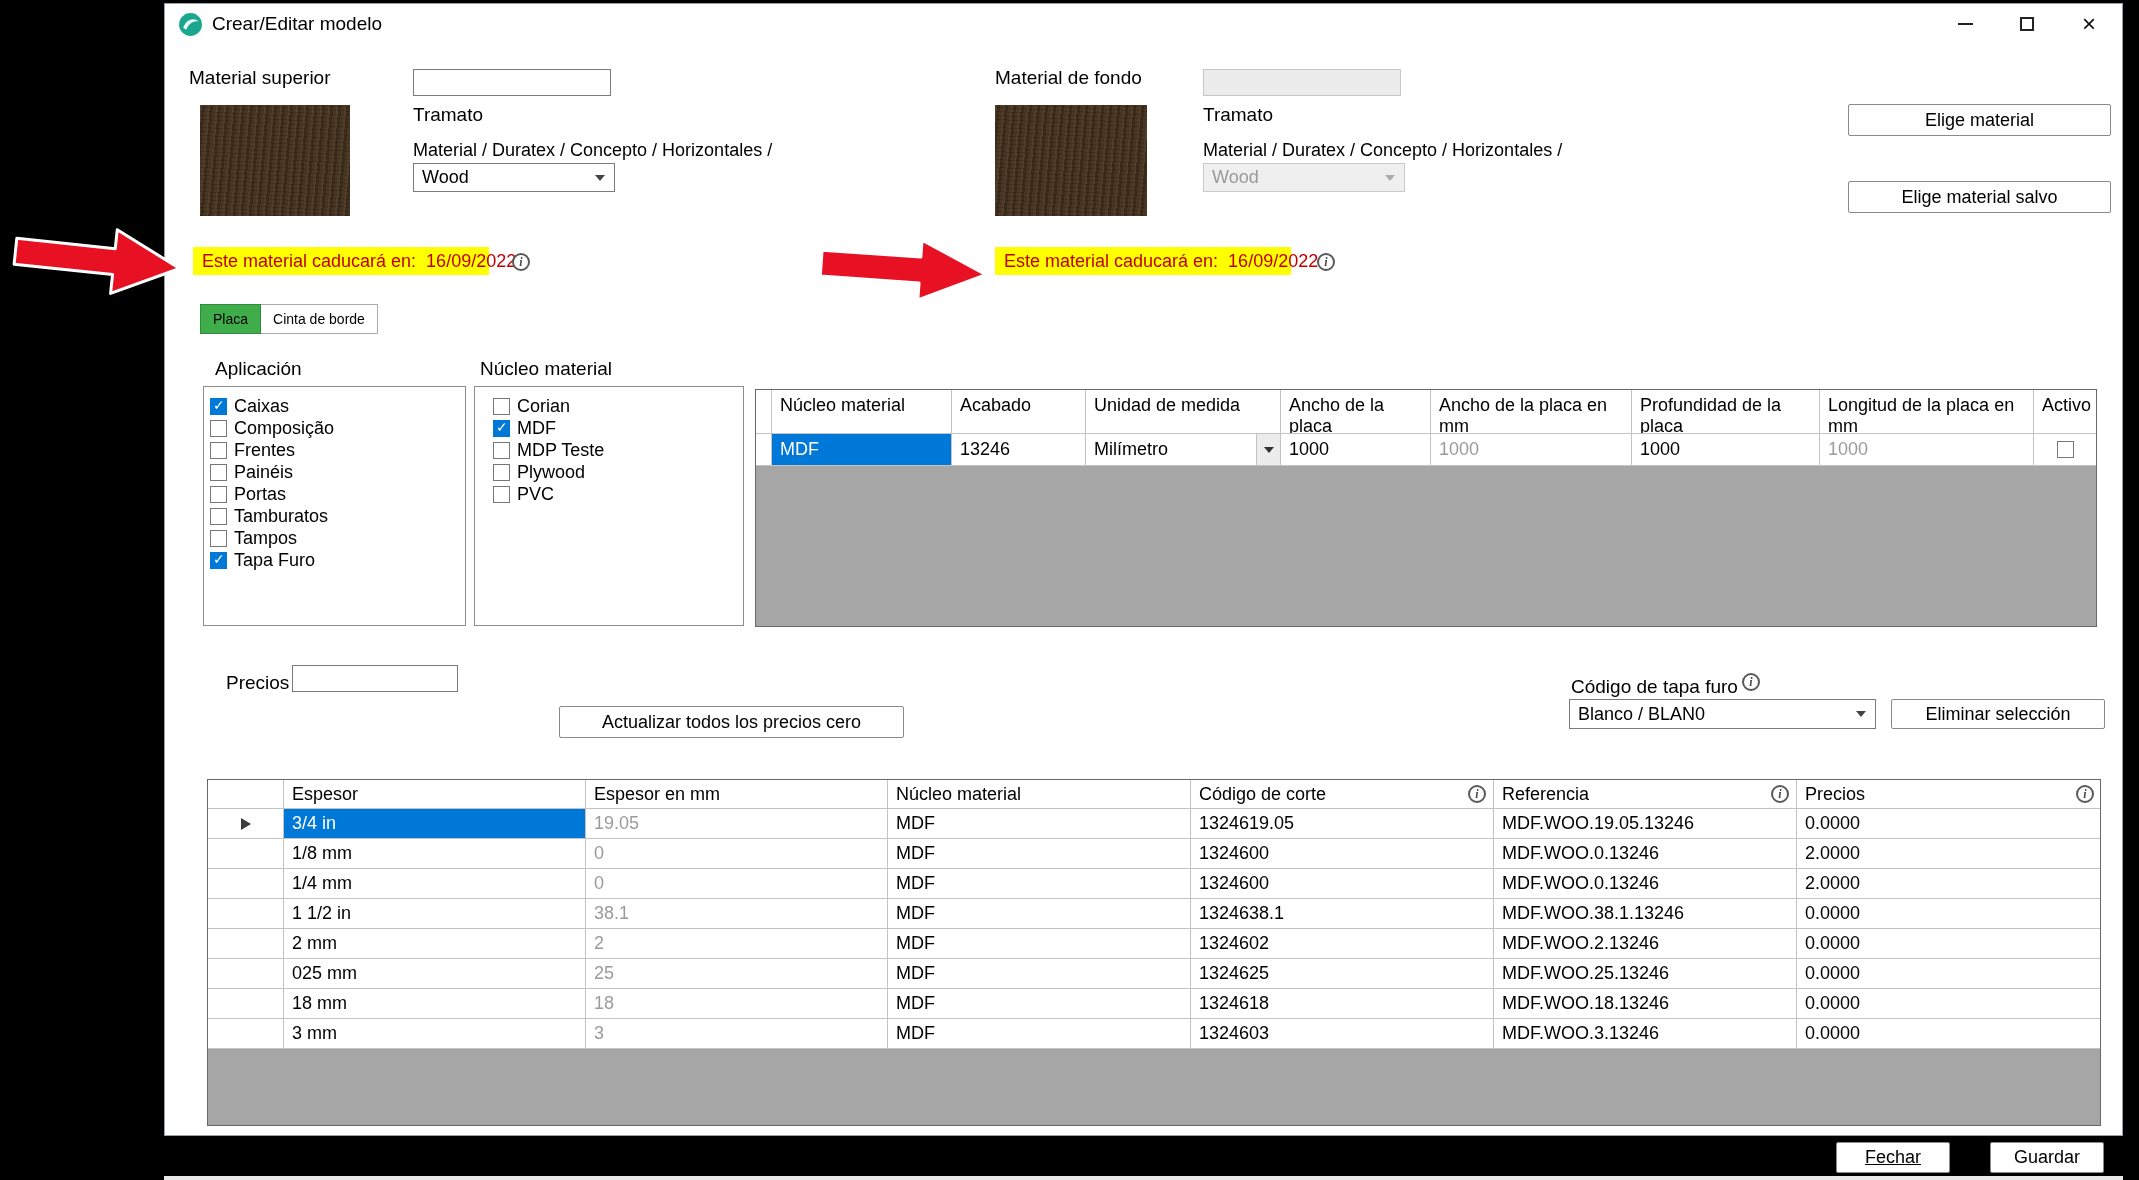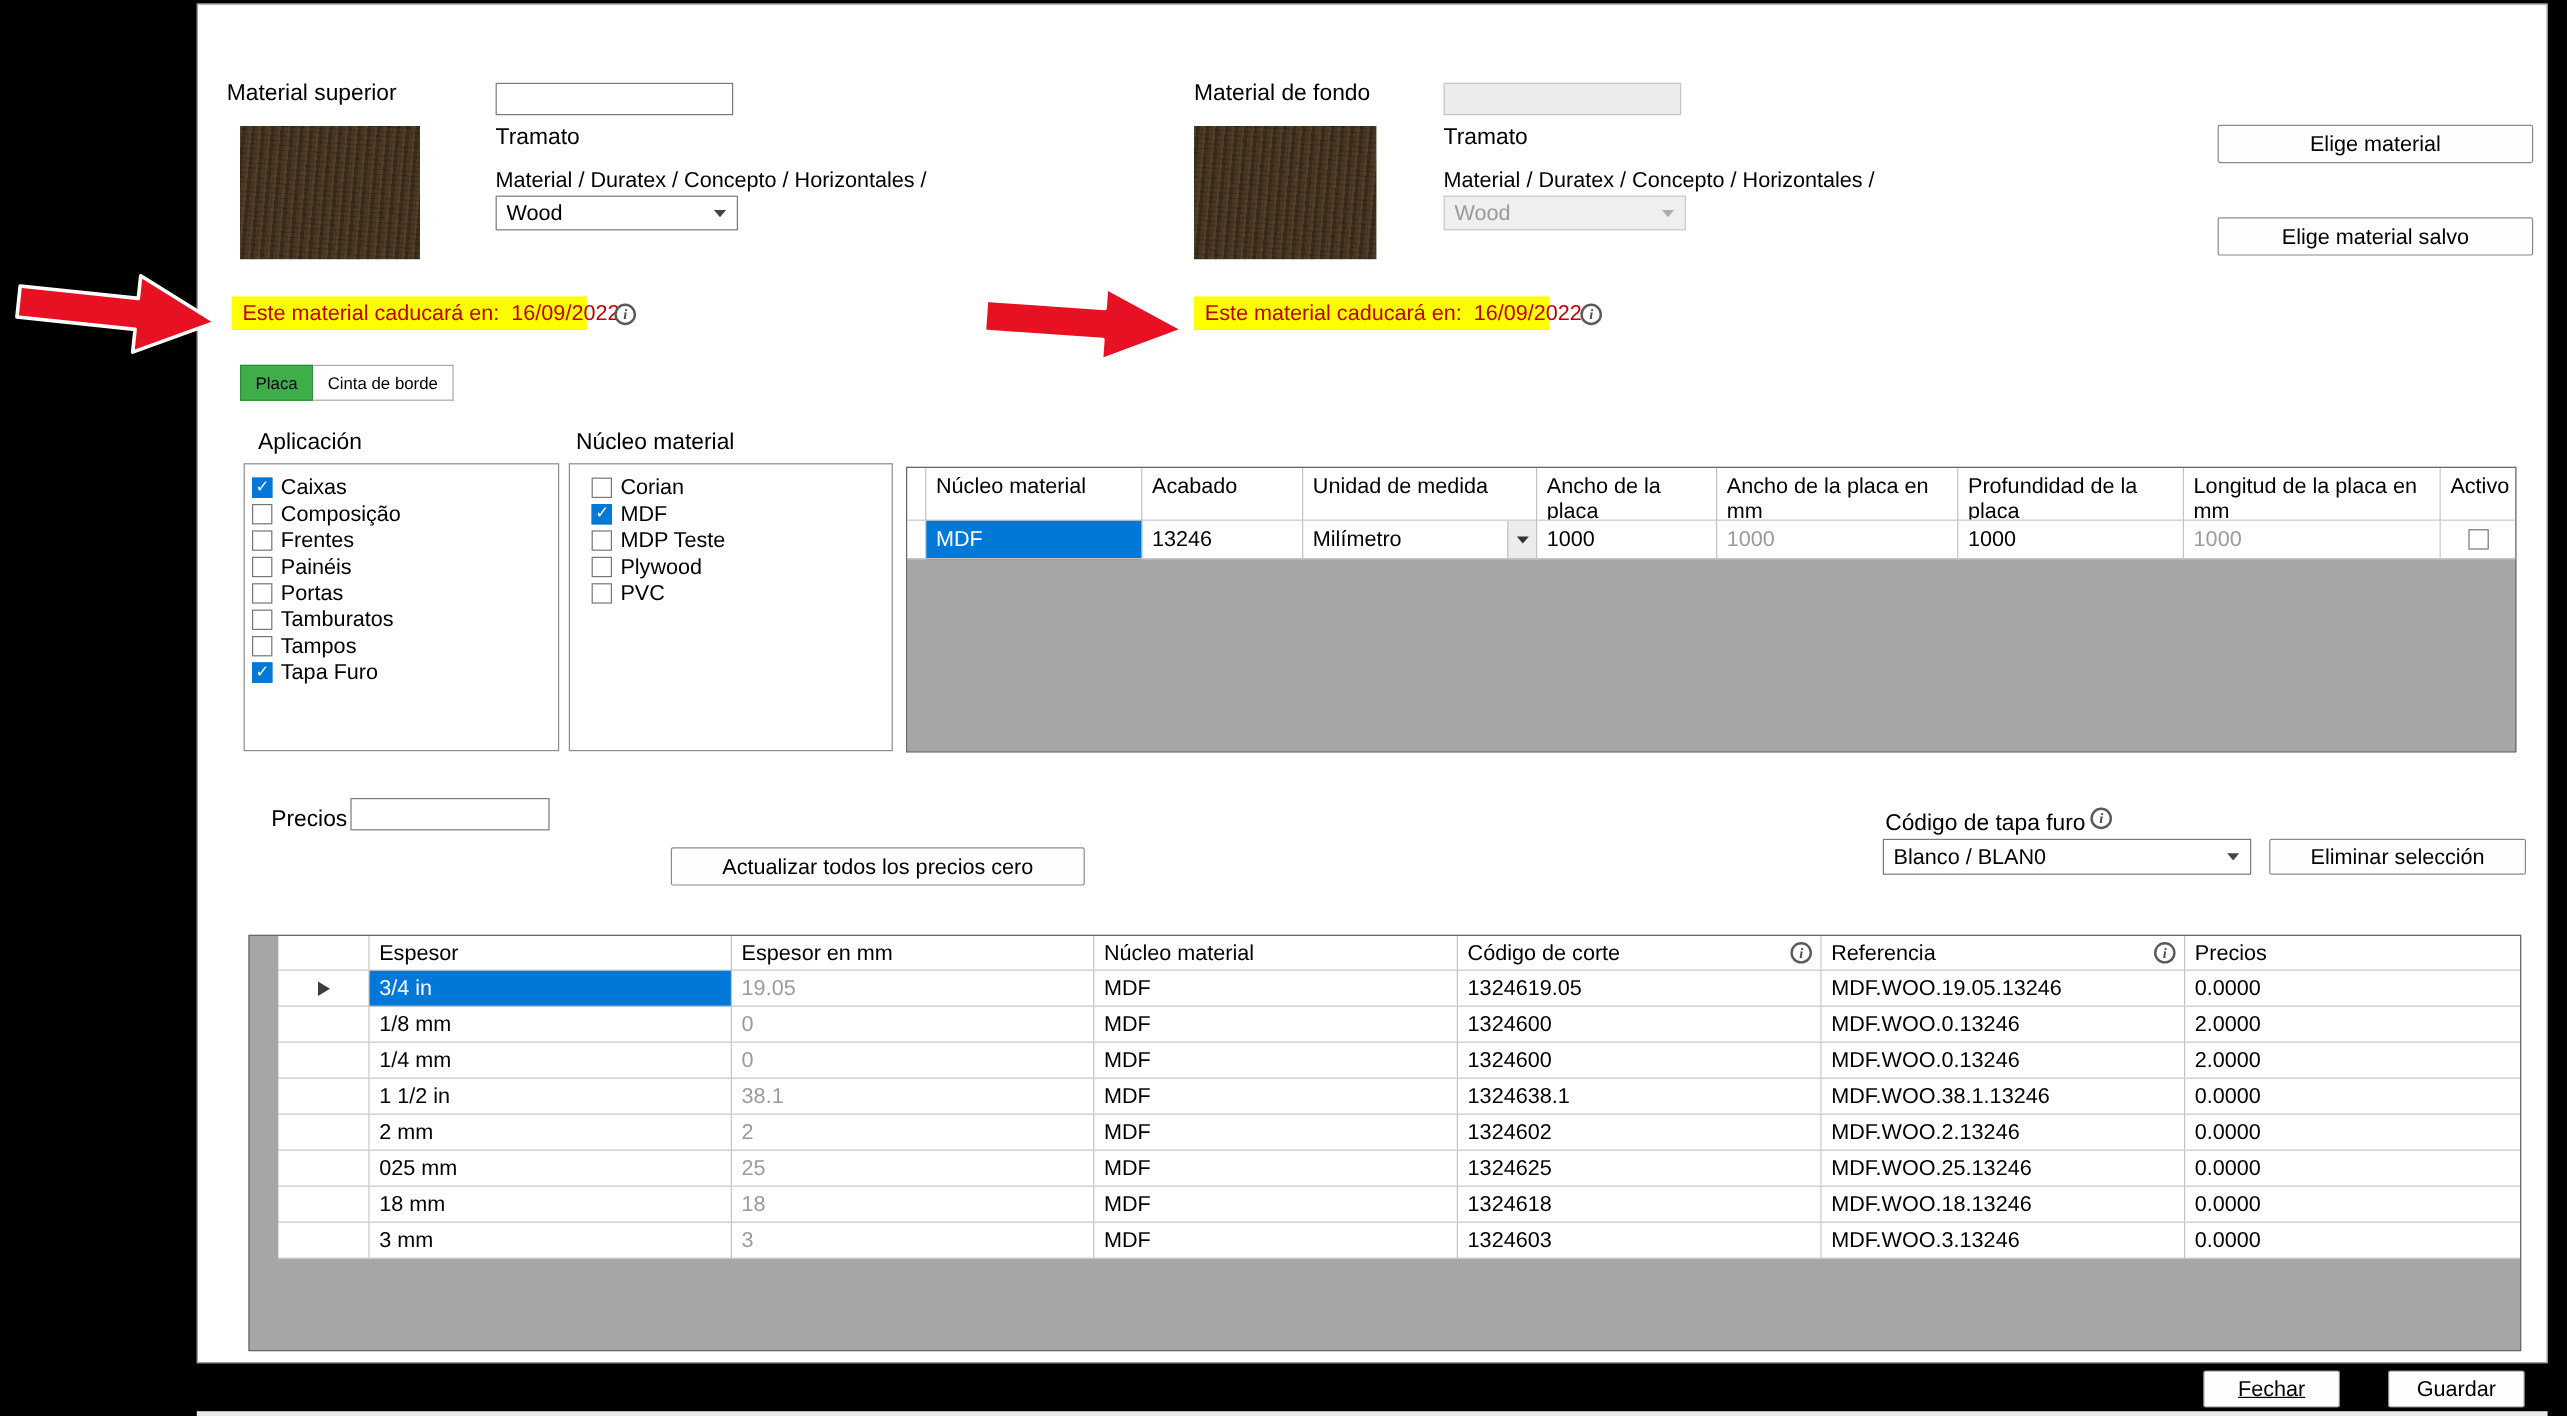--- a/index.html
+++ b/index.html
@@ -103,20 +103,38 @@
   .bottom-strip { position:absolute; left:164px; top:1176px; width:1959px; height:4px;
                   background:#e9e9e9; }
 </style>
 </head>
 <body>
 
 <div class="stage">
 
   <div class="window">
 
+    <div class="titlebar">
+      <svg class="app-icon" viewBox="0 0 24 24">
+        <circle cx="12" cy="12" r="11" fill="#19a78e"></circle>
+        <path d="M5 15 C8 7 15 5 20 9 C15 8 10 11 8 17 Z" fill="#ffffff" opacity="0.92"></path>
+      </svg>
+      <span class="window-title">Crear/Editar modelo</span>
+      <div class="win-controls">
+        <button class="win-btn">
+            <span class="glyph-min"></span>
+          </button>
+        <button class="win-btn">
+            <span class="glyph-max"></span>
+          </button>
+        <button class="win-btn">
+            <span class="glyph-close">×</span>
+          </button>
+      </div>
+    </div>
 
     <span class="label" style="left:24px;top:63px;">Material superior</span>
     <div class="swatch" style="left:35px;top:101px;width:150px;height:111px;"></div>
     <input class="textbox" style="left: 248px; top: 65px; width: 198px; height: 27px;" value="">
     <span class="label" style="left:248px;top:100px;">Tramato</span>
     <span class="label" style="left:248px;top:136px;font-size:18px;">Material / Duratex / Concepto / Horizontales /</span>
     <div class="combo" style="left:248px;top:159px;width:202px;height:29px;">
       <span>Wood</span>
       <span class="chev"></span>
     </div>
@@ -245,21 +263,21 @@
     <button class="btn" style="left:394px;top:702px;width:345px;height:32px;">Actualizar todos los precios cero</button>
 
     <span class="label" style="left:1406px;top:672px;">Código de tapa furo</span>
     <span class="info-icon abs" style="left:1577px;top:669px;"></span>
     <div class="combo" style="left:1404px;top:695px;width:307px;height:30px;">
       <span>Blanco / BLAN0</span>
       <span class="chev"></span>
     </div>
     <button class="btn" style="left:1726px;top:695px;width:214px;height:30px;">Eliminar selección</button>
 
-    <div class="grid" style="left:42px;top:775px;width:1894px;height:347px;padding-left:24px;">
+    <div class="grid" style="left:42px;top:775px;width:1894px;height:347px;">
       <div class="grow ghead-bot">
         <div class="gcell bg-c0"></div>
         <div class="gcell bg-c1">Espesor</div>
         <div class="gcell bg-c2">Espesor en mm</div>
         <div class="gcell bg-c3">Núcleo material</div>
         <div class="gcell bg-c4 split">
             <span>Código de corte</span>
             <span class="info-icon"></span>
           </div>
         <div class="gcell bg-c5 split">

